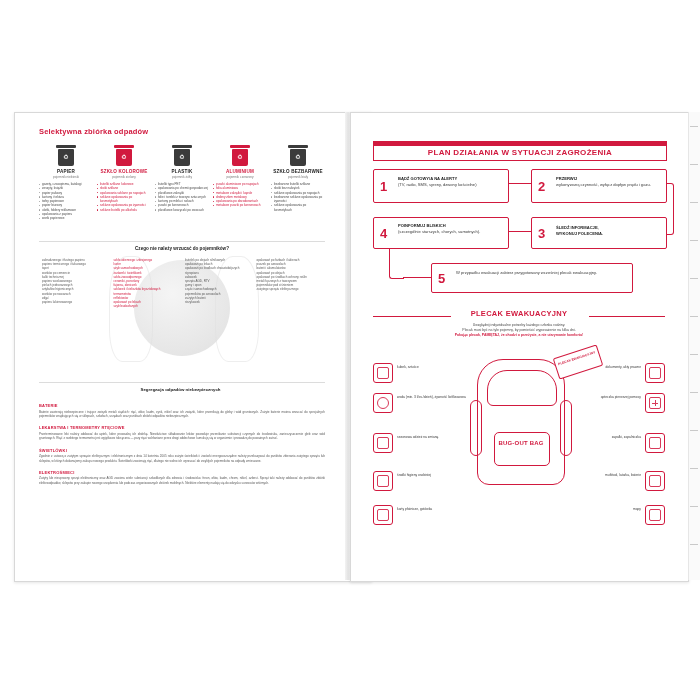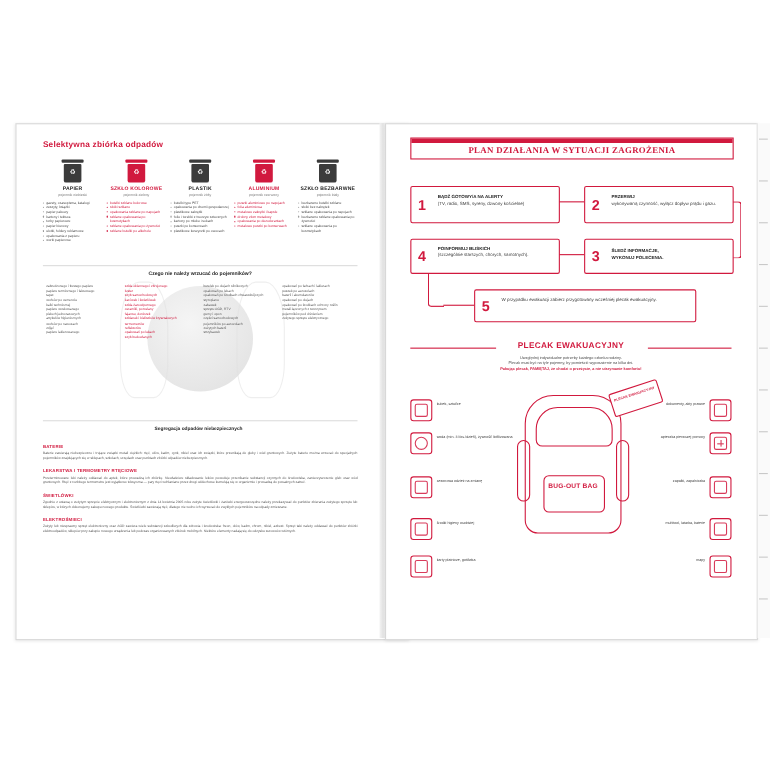--- a/index.html
+++ b/index.html
@@ -81,23 +81,22 @@
     font-size:4.4px;color:#1b1b1b;font-weight:bold;
   }
 
   .hazards{position:absolute;left:24px;top:290px;width:286px;}
   .haz{margin-bottom:7px;}
   .haz h4{margin:0 0 1.5px;font-size:4px;color:#d1193e;font-weight:bold;letter-spacing:.2px;}
   .haz p{margin:0;font-size:3.05px;line-height:4.4px;color:#585858;text-align:justify;}
 
   
   .r-head{
-    position:absolute;left:22px;top:12px;width:292px;height:18px;
+    position:absolute;left:22px;top:28px;width:292px;height:18px;
     border:1px solid #d1193e;
-    font-family:Liberation Serif, serif;
   }
   .r-head .bar{position:absolute;left:0;top:0;right:0;height:4px;background:#d1193e;}
   .r-head span{
     position:absolute;left:0;right:0;top:6px;text-align:center;
     font-size:8px;font-weight:bold;color:#d1193e;letter-spacing:.3px;
   }
 
   .steps{position:absolute;left:22px;top:56px;width:292px;height:126px;}
   .step{position:absolute;border:1px solid #d1193e;border-radius:2px;background:#fff;}
   .step .num{

